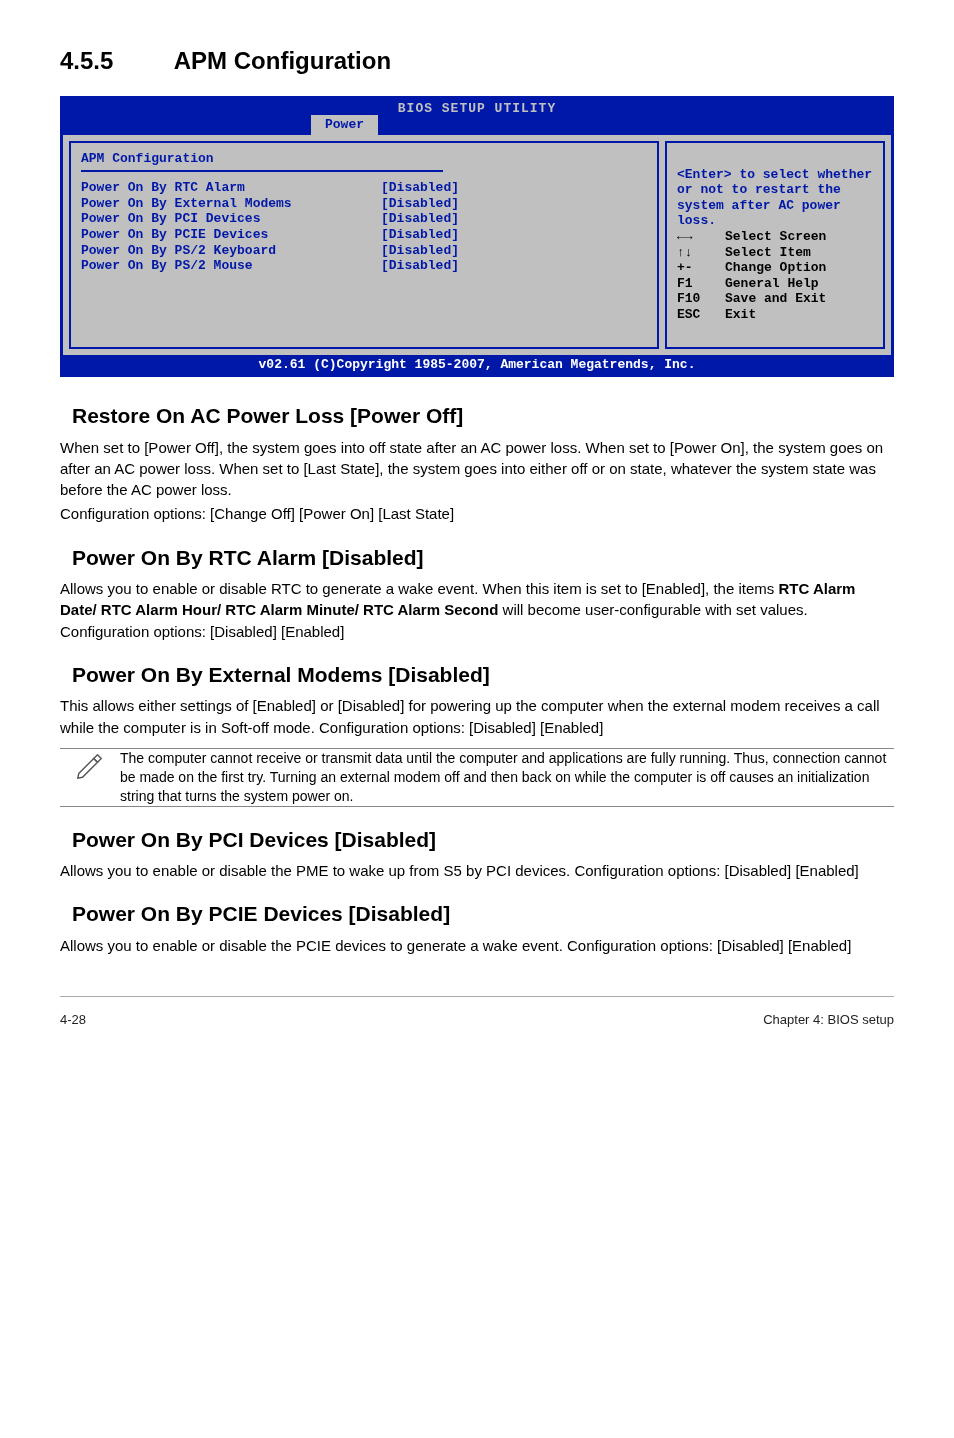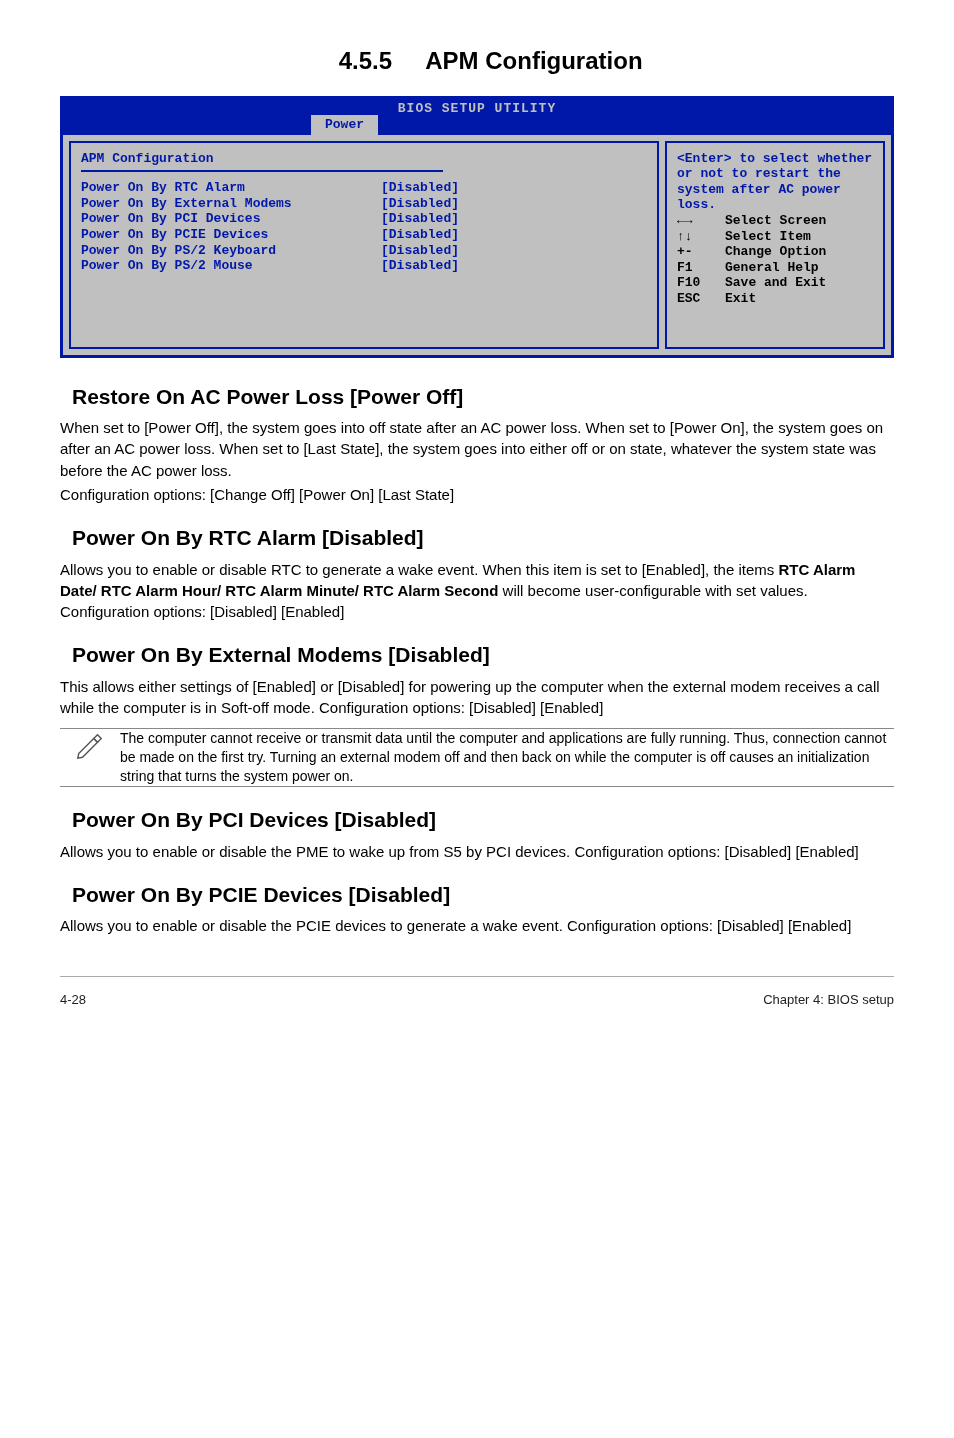--- a/index.html
+++ b/index.html
@@ -11,21 +11,20 @@
       margin: 0 auto;
       padding: 0 60px 20px 60px;
       font-size: 14px;
       line-height: 1.4;
     }
     h2.section-heading {
       color: #000;
       font-size: 24px;
       font-weight: bold;
       margin: 44px 0 18px 0;
-      text-align: center;
     }
     h2.section-heading .num {
       display: inline-block;
       min-width: 108px;
     }
     .bios-box {
       background: #c0c0c0;
       border: 3px solid #0018a8;
       font-family: "Courier New", Courier, monospace;
       font-size: 13px;
@@ -67,21 +66,21 @@
     }
     .bios-right {
       width: 220px;
       border: 2px solid #0018a8;
       margin: 6px 6px 6px 3px;
       padding: 8px 10px;
       color: #0018a8;
       font-weight: bold;
       display: flex;
       flex-direction: column;
-      justify-content: flex-start;
+      justify-content: center;
     }
     .bios-section-title {
       color: #0018a8;
       font-weight: bold;
       border-bottom: 2px solid #0018a8;
       padding-bottom: 4px;
       margin-bottom: 8px;
       width: 64%;
     }
     .bios-item {
@@ -207,20 +206,21 @@
             <span class="key">F10</span>
             <span>Save and Exit</span>
           </div>
         <div class="row">
             <span class="key">ESC</span>
             <span>Exit</span>
           </div>
       </div>
     </div>
   </div>
+  <div class="bios-footer">v02.61 (C)Copyright 1985-2007, American Megatrends, Inc.</div>
 </div>
 
 <h3 class="sub">Restore On AC Power Loss [Power Off]</h3>
 <p class="body">When set to [Power Off], the system goes into off state after an AC power loss. When set to [Power On], the system goes on after an AC power loss. When set to [Last State], the system goes into either off or on state, whatever the system state was before the AC power loss.</p>
 <p class="body">Configuration options: [Change Off] [Power On] [Last State]</p>
 
 <h3 class="sub">Power On By RTC Alarm [Disabled]</h3>
 <p class="body">
   <span>Allows you to enable or disable RTC to generate a wake event. When this item is set to [Enabled], the items </span><b>RTC Alarm Date/ RTC Alarm Hour/ RTC Alarm Minute/ RTC Alarm Second</b><span> will become user-configurable with set values. Configuration options: [Disabled] [Enabled]</span>
 </p>

